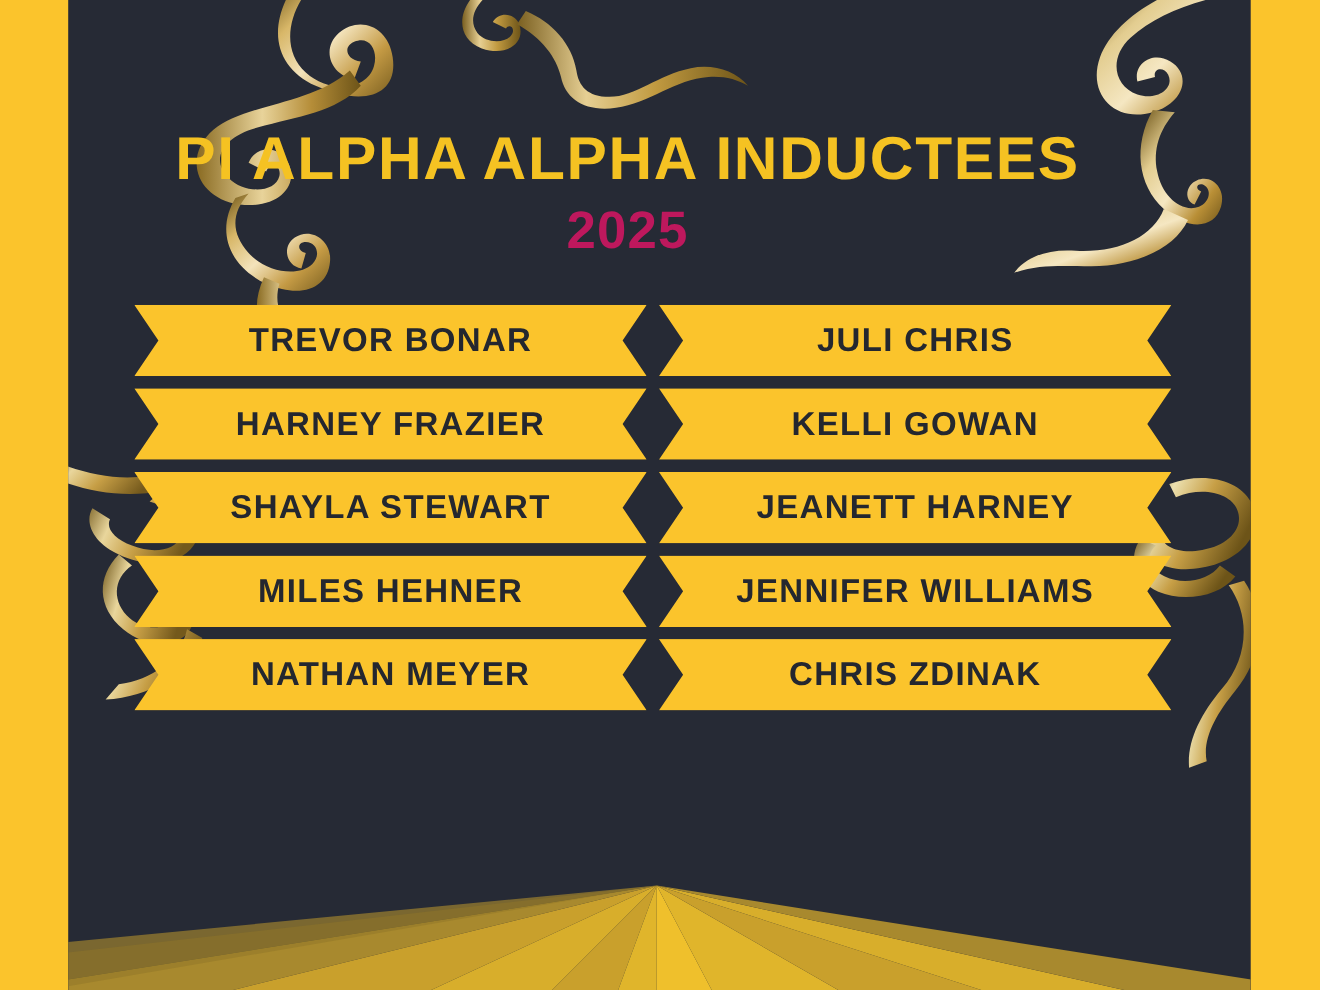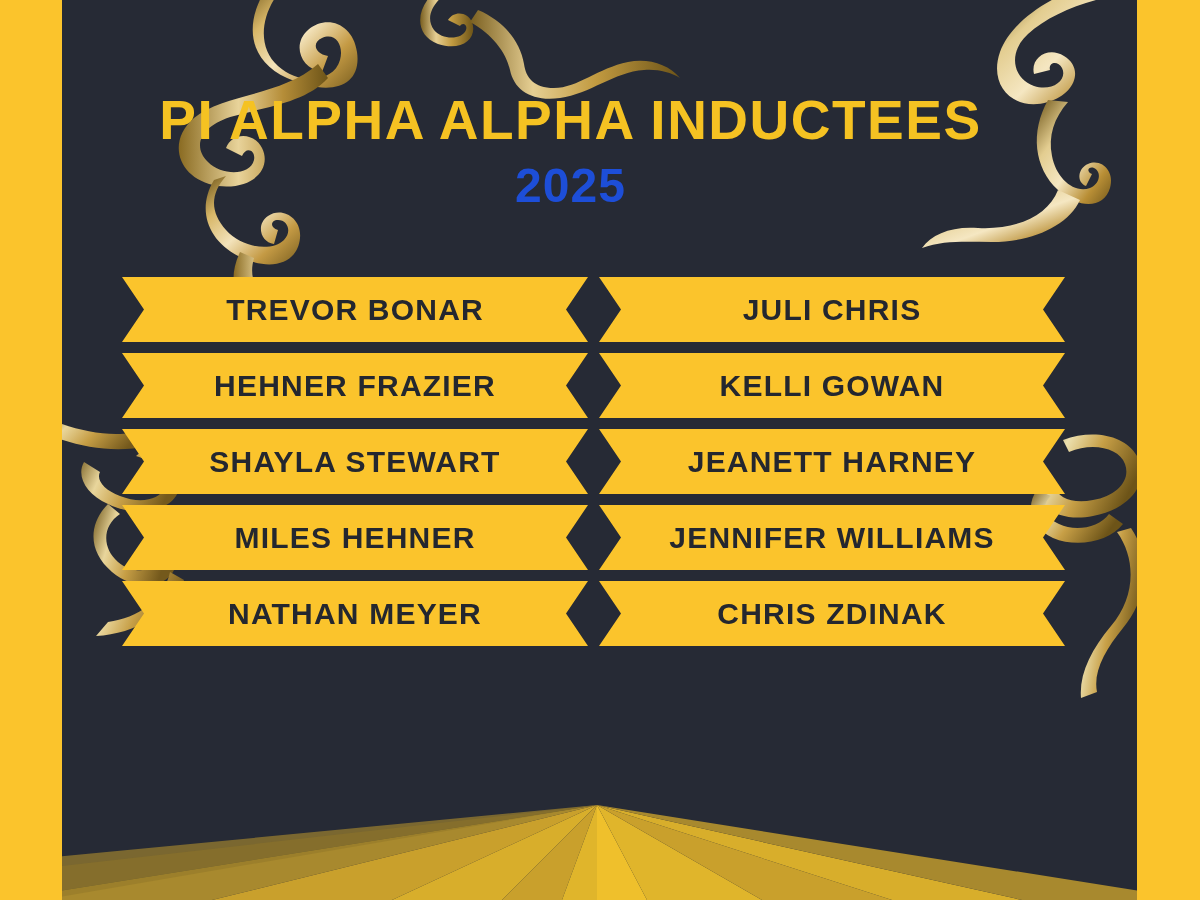--- a/index.html
+++ b/index.html
@@ -36,39 +36,39 @@
   }
   
   .streamer {
     position: absolute;
     pointer-events: none;
   }
   
   #title-block {
     position: absolute;
     left: 62px;
-    top: 92px;
+    top: 116px;
     width: 1017px;
     text-align: center;
     z-index: 6;
   }
   #main-title {
     font-size: 55px;
     font-weight: bold;
     letter-spacing: 1.5px;
     color: #F5C222;
     line-height: 1.05;
     margin: 0;
     white-space: nowrap;
   }
   #year {
     font-size: 48px;
     font-weight: bold;
     letter-spacing: 1px;
-    color: #1d4ed8;
+    color: #be185d;
     margin: 12px 0 0 0;
     line-height: 1;
   }
   
   #names-grid {
     position: absolute;
     left: 122px;
     top: 277px;
     width: 941px;
     z-index: 5;
@@ -238,21 +238,21 @@
   </div>
 
   <div id="names-grid">
       <div class="banner">
         <span class="banner-label">TREVOR BONAR</span>
       </div>
       <div class="banner">
         <span class="banner-label">JULI CHRIS</span>
       </div>
       <div class="banner">
-        <span class="banner-label">HEHNER FRAZIER</span>
+        <span class="banner-label">HARNEY FRAZIER</span>
       </div>
       <div class="banner">
         <span class="banner-label">KELLI GOWAN</span>
       </div>
       <div class="banner">
         <span class="banner-label">SHAYLA STEWART</span>
       </div>
       <div class="banner">
         <span class="banner-label">JEANETT HARNEY</span>
       </div>

